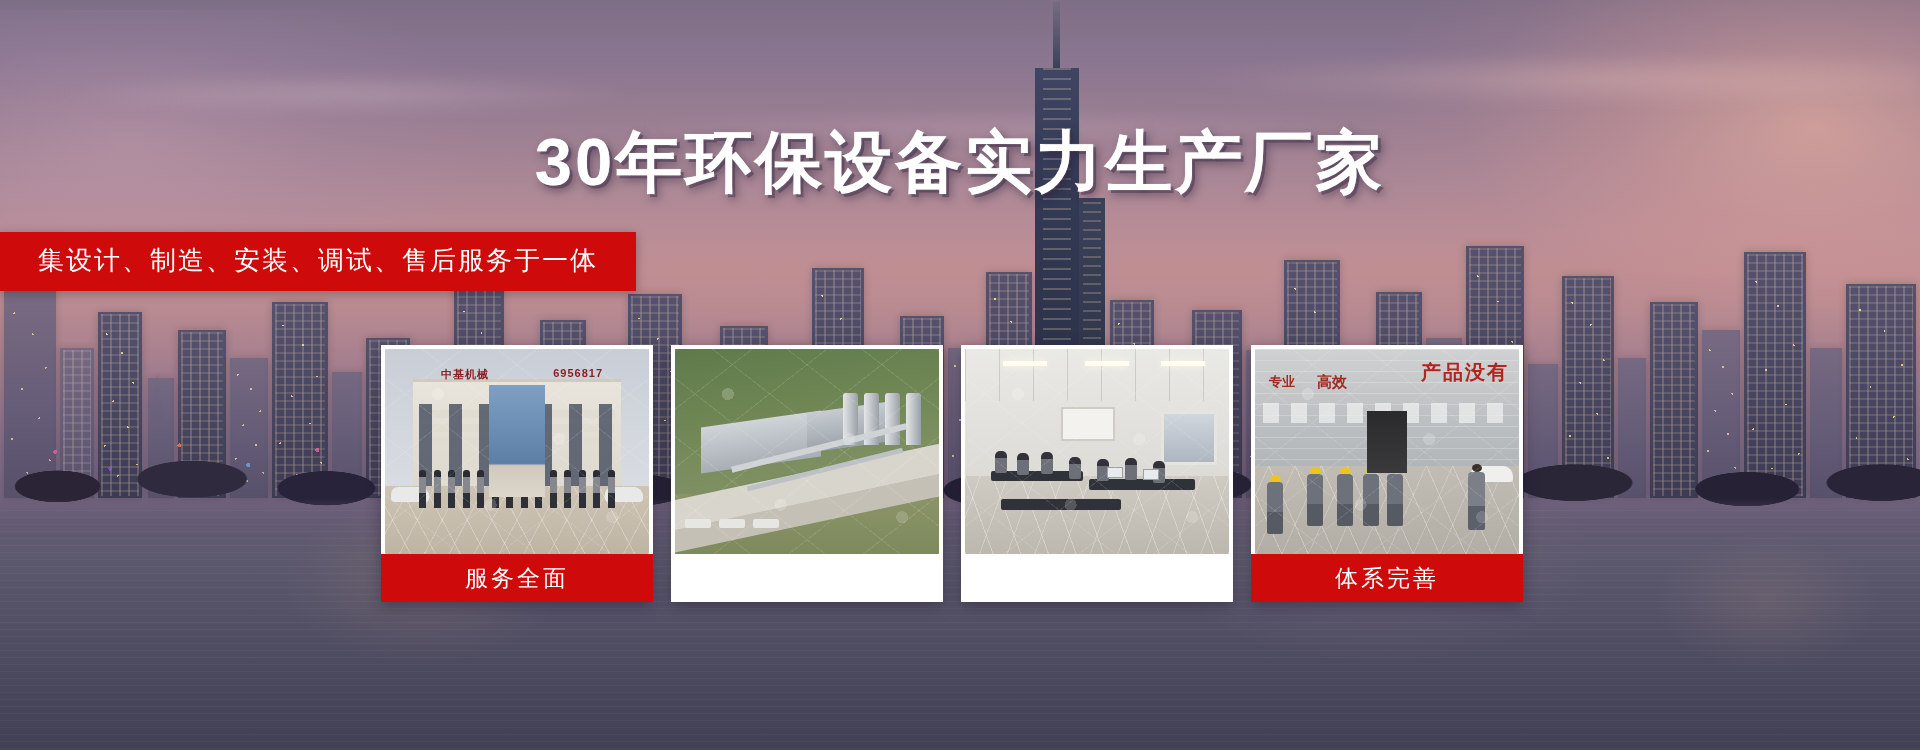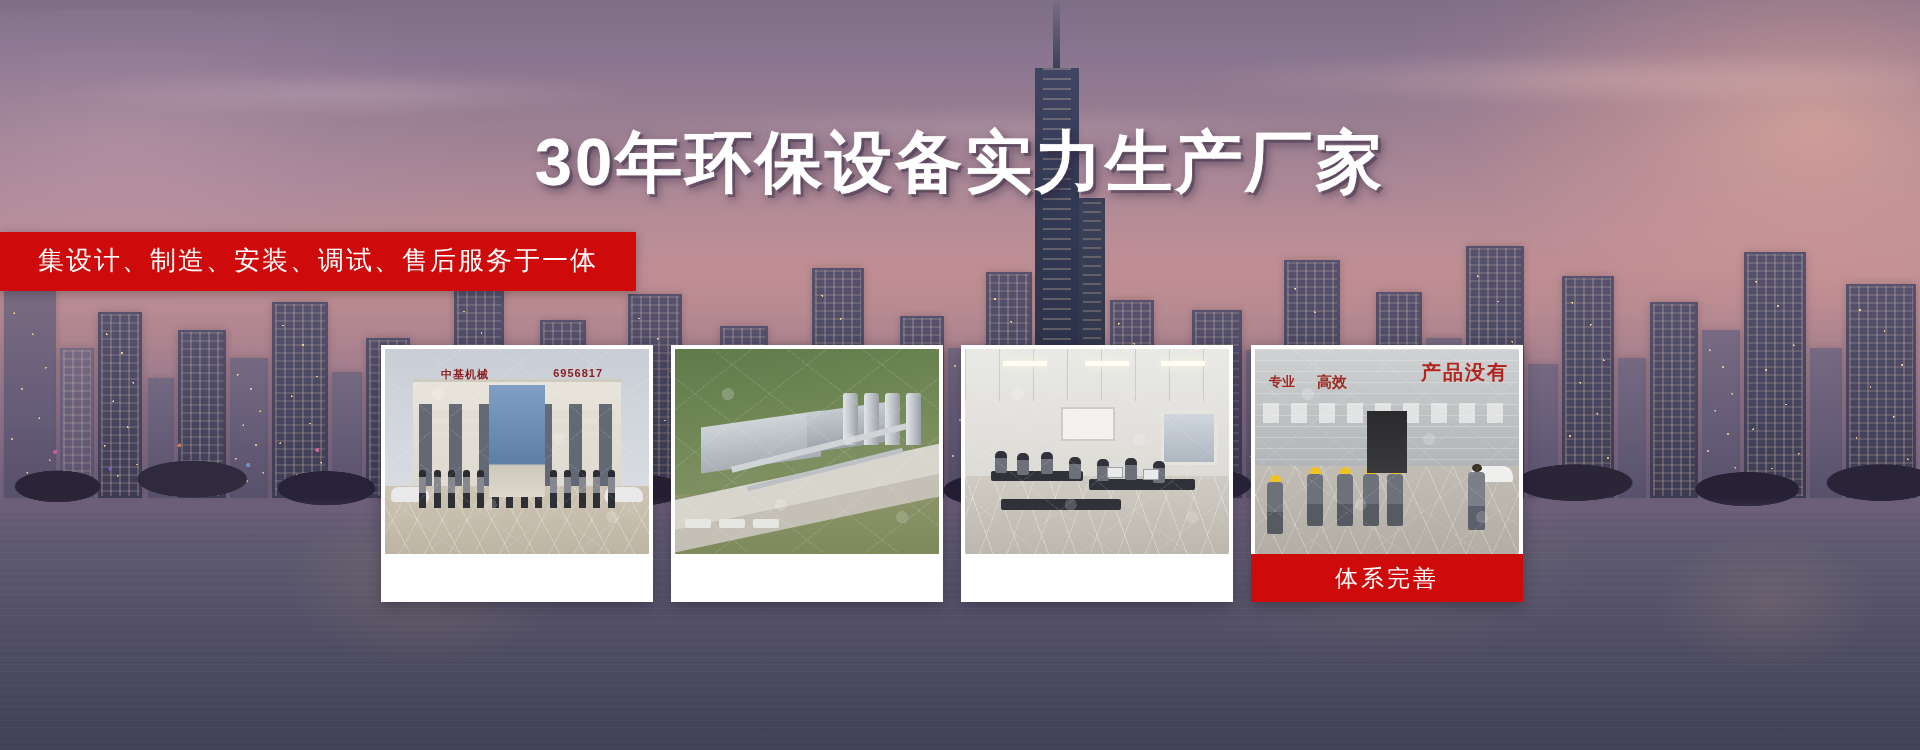--- a/index.html
+++ b/index.html
@@ -426,20 +426,21 @@
             <i></i>
             <i></i>
             <i></i>
             <i></i>
             <i></i>
             <i></i>
         </div>
         <div class="wm"></div>
         <div class="wm-dots"></div>
       </div>
+      <div class="card-label">服务全面</div>
     </div>
 
     <div class="card">
       <div class="card-photo">
         <div class="p2-bg"></div>
         <div class="p2-yard"></div>
         <div class="p2-road"></div>
         <div class="p2-road2"></div>
         <div class="p2-bldA"></div>
         <div class="p2-bldB"></div>

